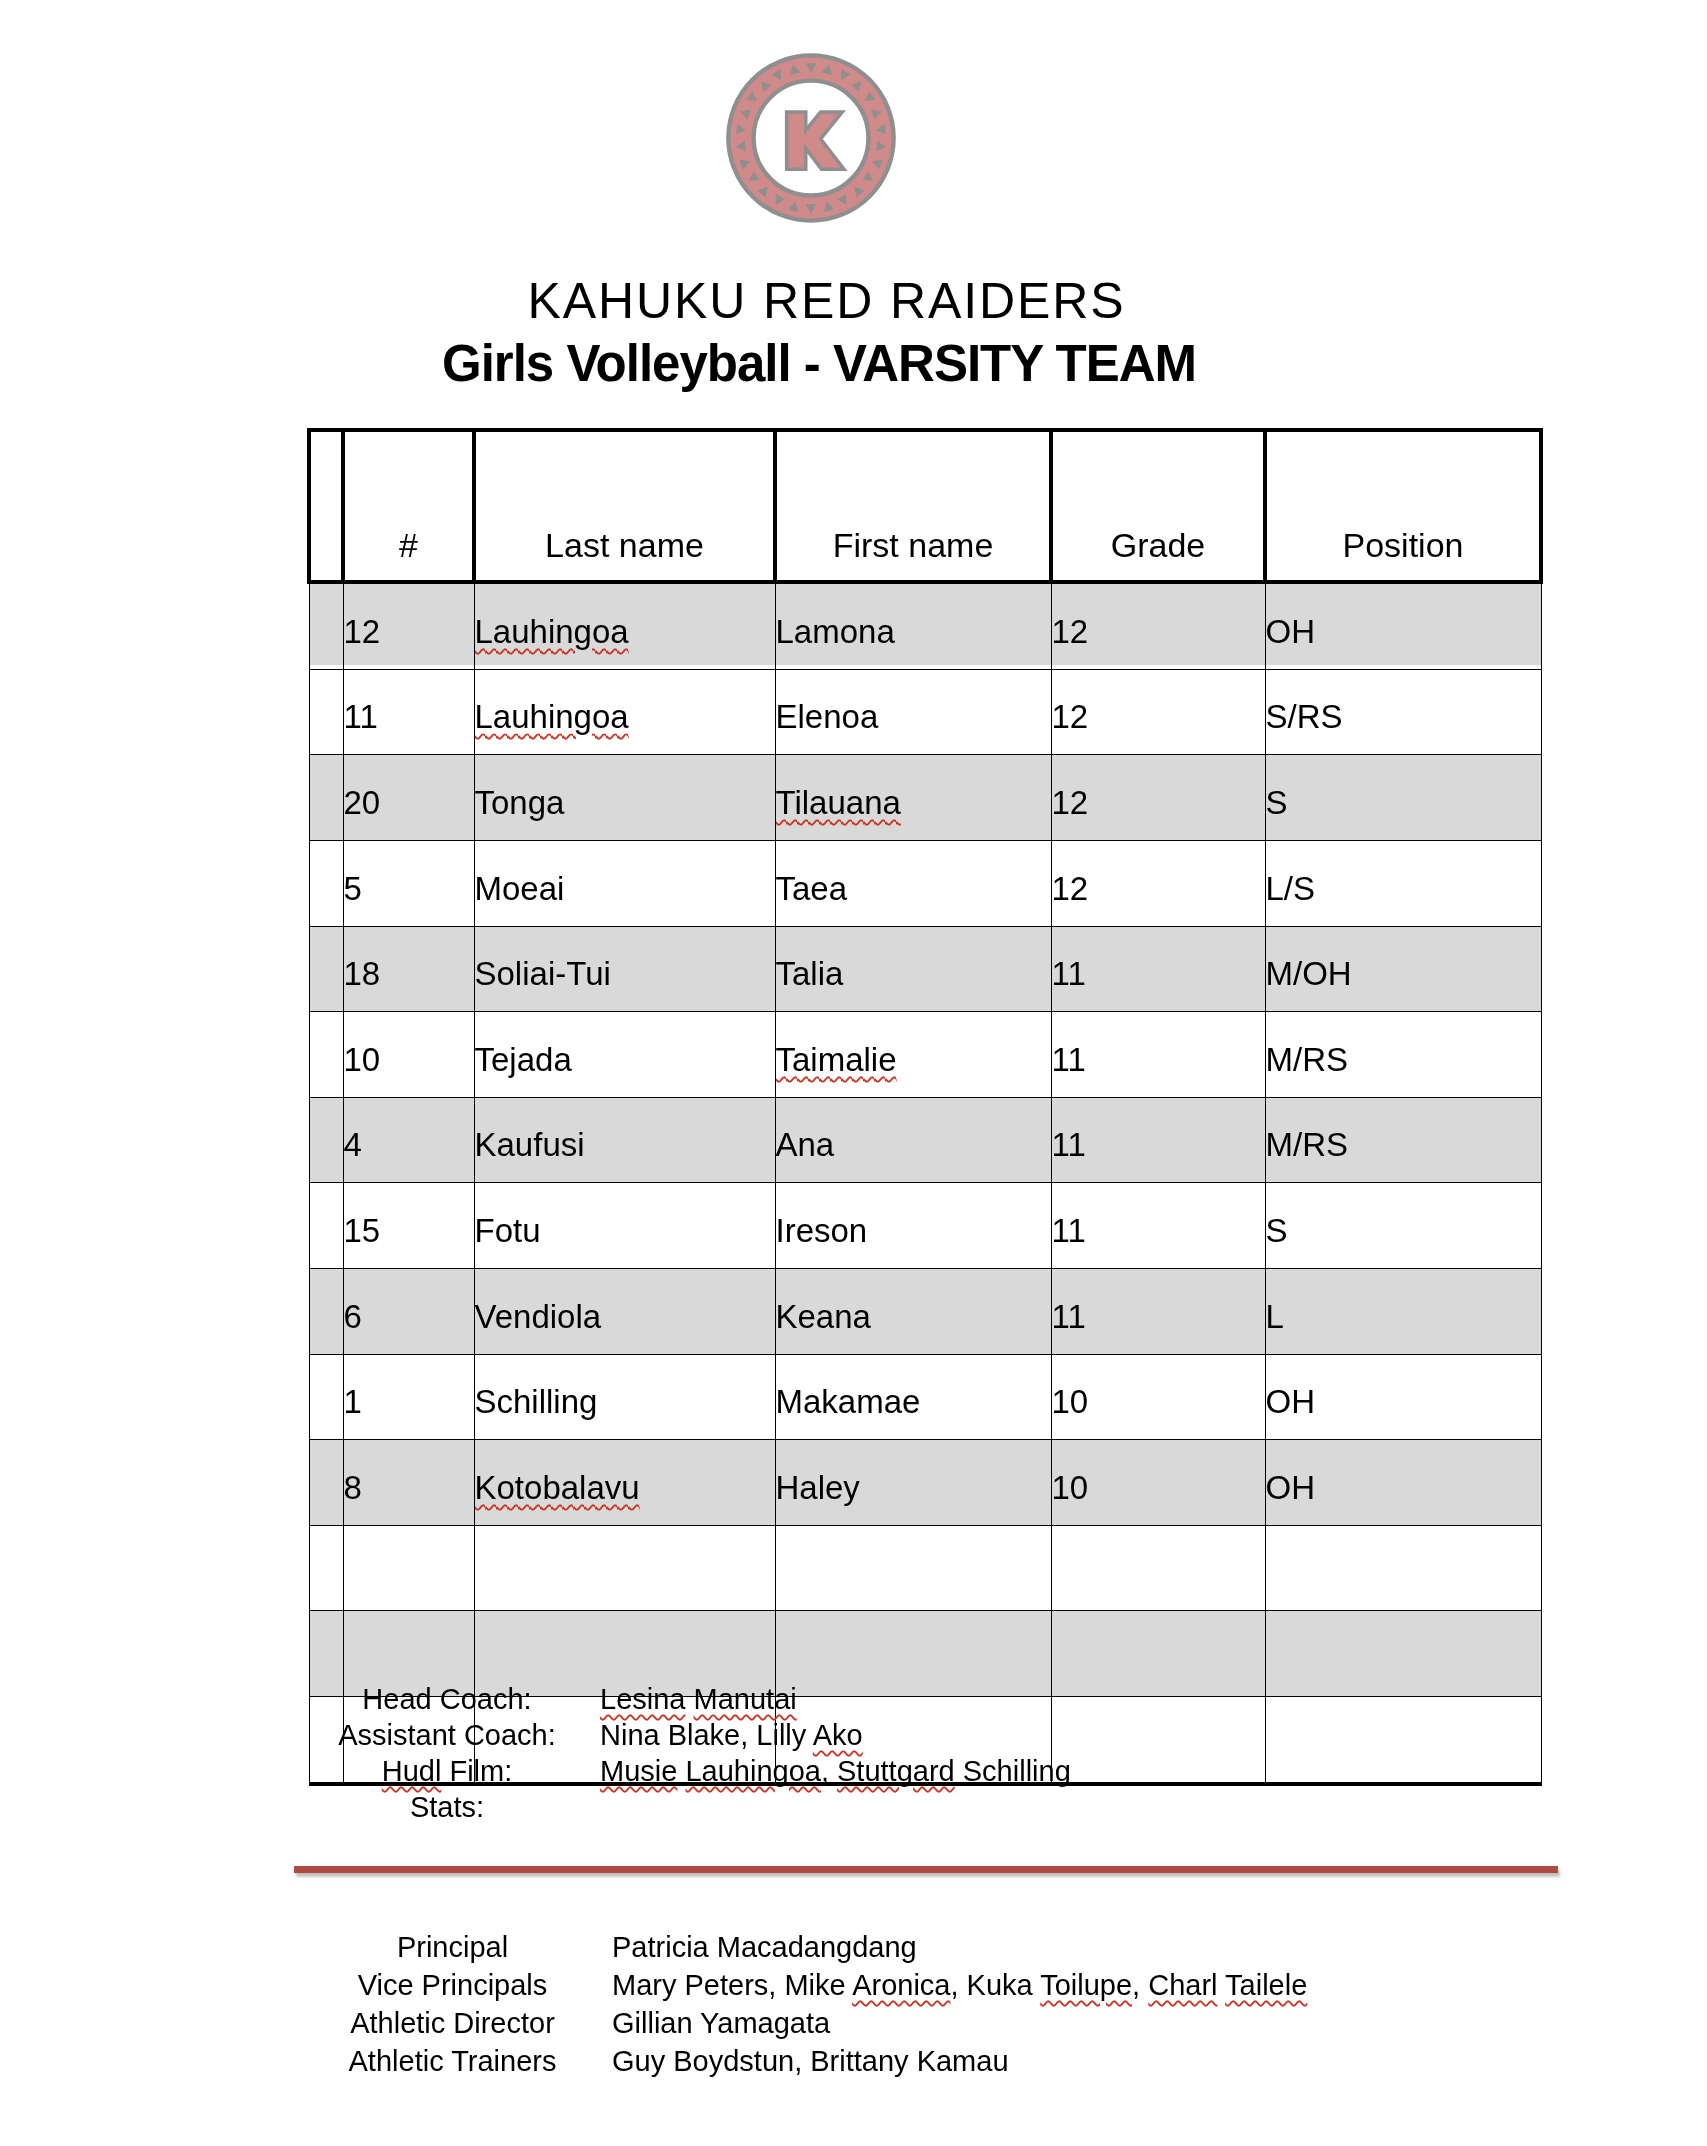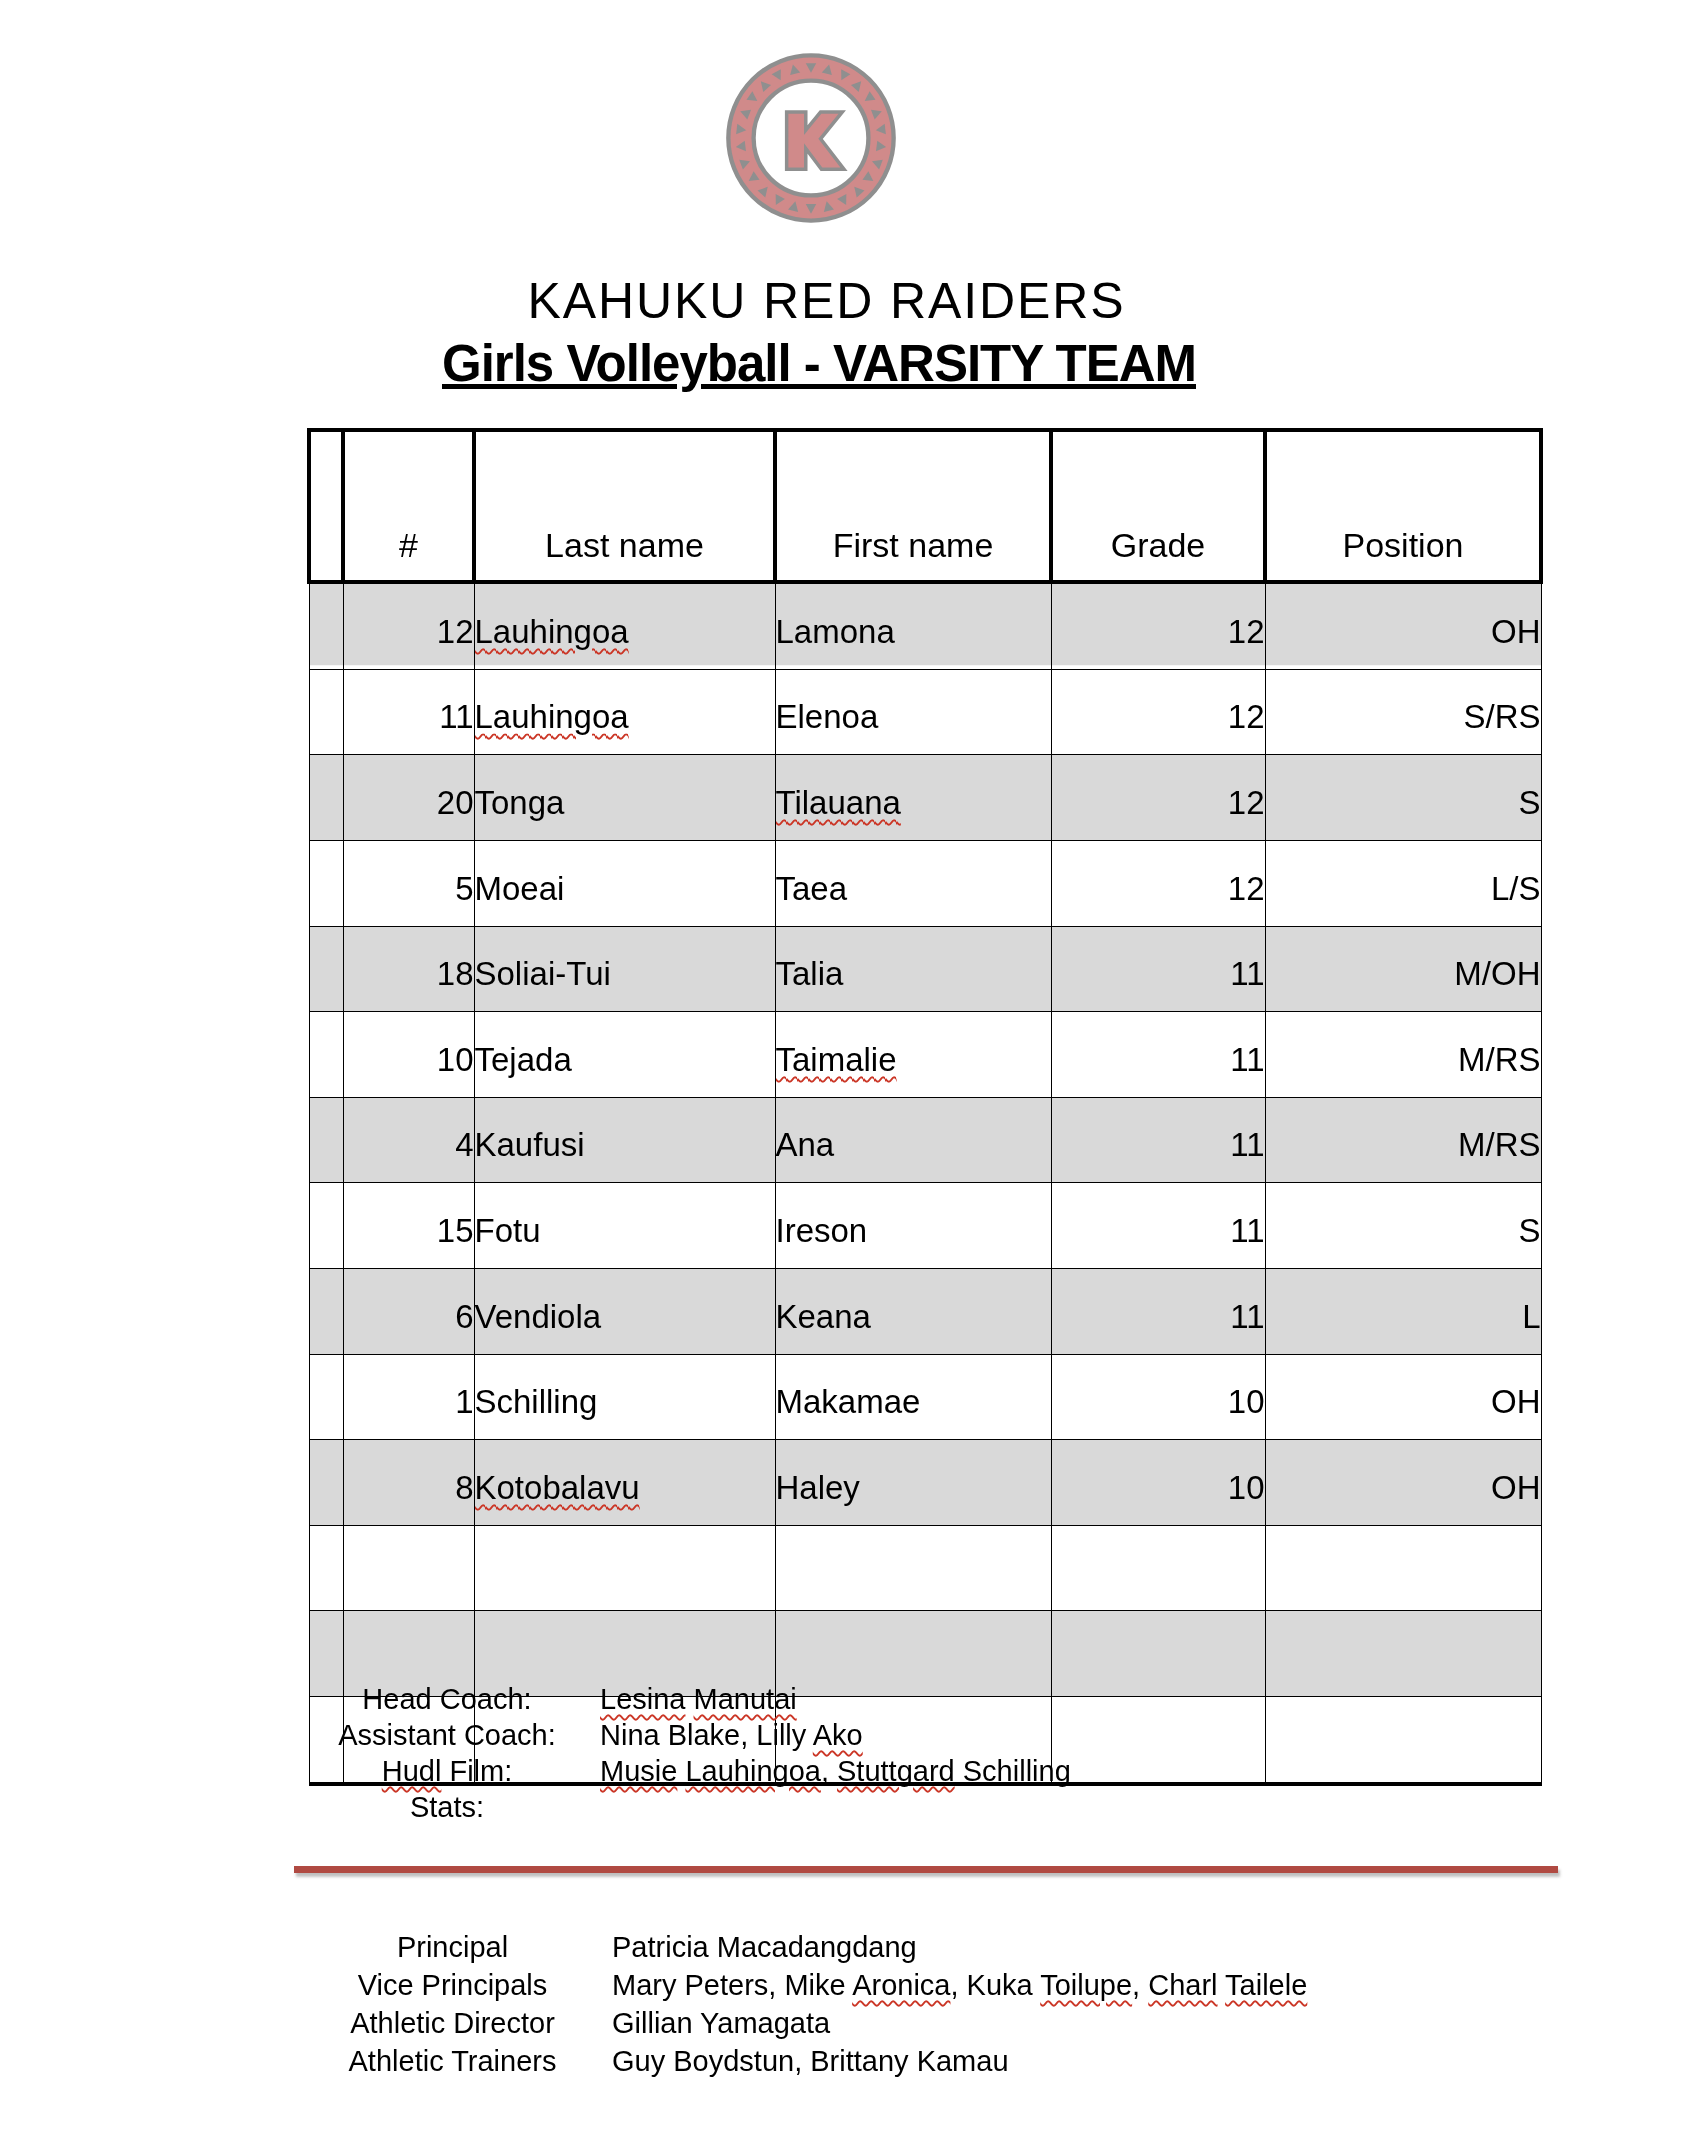--- a/index.html
+++ b/index.html
@@ -12,38 +12,38 @@
     text-decoration-style:wavy;
     text-decoration-color:var(--squiggle,#cb3626);
     text-decoration-thickness:1.9px;
     text-underline-offset:4.8px;
   }
   
   .logo{position:absolute;left:724px;top:51px;width:174px;height:174px;}
   
   .titles{position:absolute;left:0;top:271px;width:1638px;text-align:center;}
   .title1{font-size:50px;line-height:61px;letter-spacing:1.9px;font-weight:normal;margin-left:15px;}
-  .title2{font-size:51px;line-height:63px;letter-spacing:-1px;font-weight:bold;text-decoration:underline;}
+  .title2{font-size:51px;line-height:63px;letter-spacing:-1px;font-weight:bold;}
   
   table.roster{
     position:absolute;left:307px;top:428px;width:1233px;
     border-collapse:collapse;table-layout:fixed;
     border-bottom:4.8px solid #000;
   }
   table.roster thead td{
     border:4.8px solid #000;height:133px;vertical-align:bottom;
     text-align:center;font-size:34px;padding:0 0 15.3px 0;background:#fff;
   }
   table.roster tbody td{
     border:1.9px solid #000;height:75px;vertical-align:middle;
     font-size:33px;line-height:1;padding:9.6px 0 0 0;overflow:hidden;white-space:nowrap;
   }
   table.roster tbody tr.alt td{background:var(--alt-row,#d9d9d9);}
   table.roster tbody tr:first-child td{box-shadow:inset 0 -3.8px 0 #ffffff;}
-  td.c-center{text-align:right;}
+  td.c-center{text-align:left;}
   td.c-name{text-align:left;padding-left:9.6px;}
   
   .staff{position:absolute;left:294px;top:1682px;font-size:29px;text-align:center;}
   .staff .frow{display:flex;height:36px;line-height:34px;}
   .staff .flabel{width:306px;flex:none;}
   .admin{position:absolute;left:293px;top:1929px;font-size:29px;text-align:center;}
   .admin .frow{display:flex;height:38px;line-height:36px;}
   .admin .flabel{width:319px;flex:none;}
   .divider{
     position:absolute;left:294px;top:1866px;width:1264px;height:6.7px;

